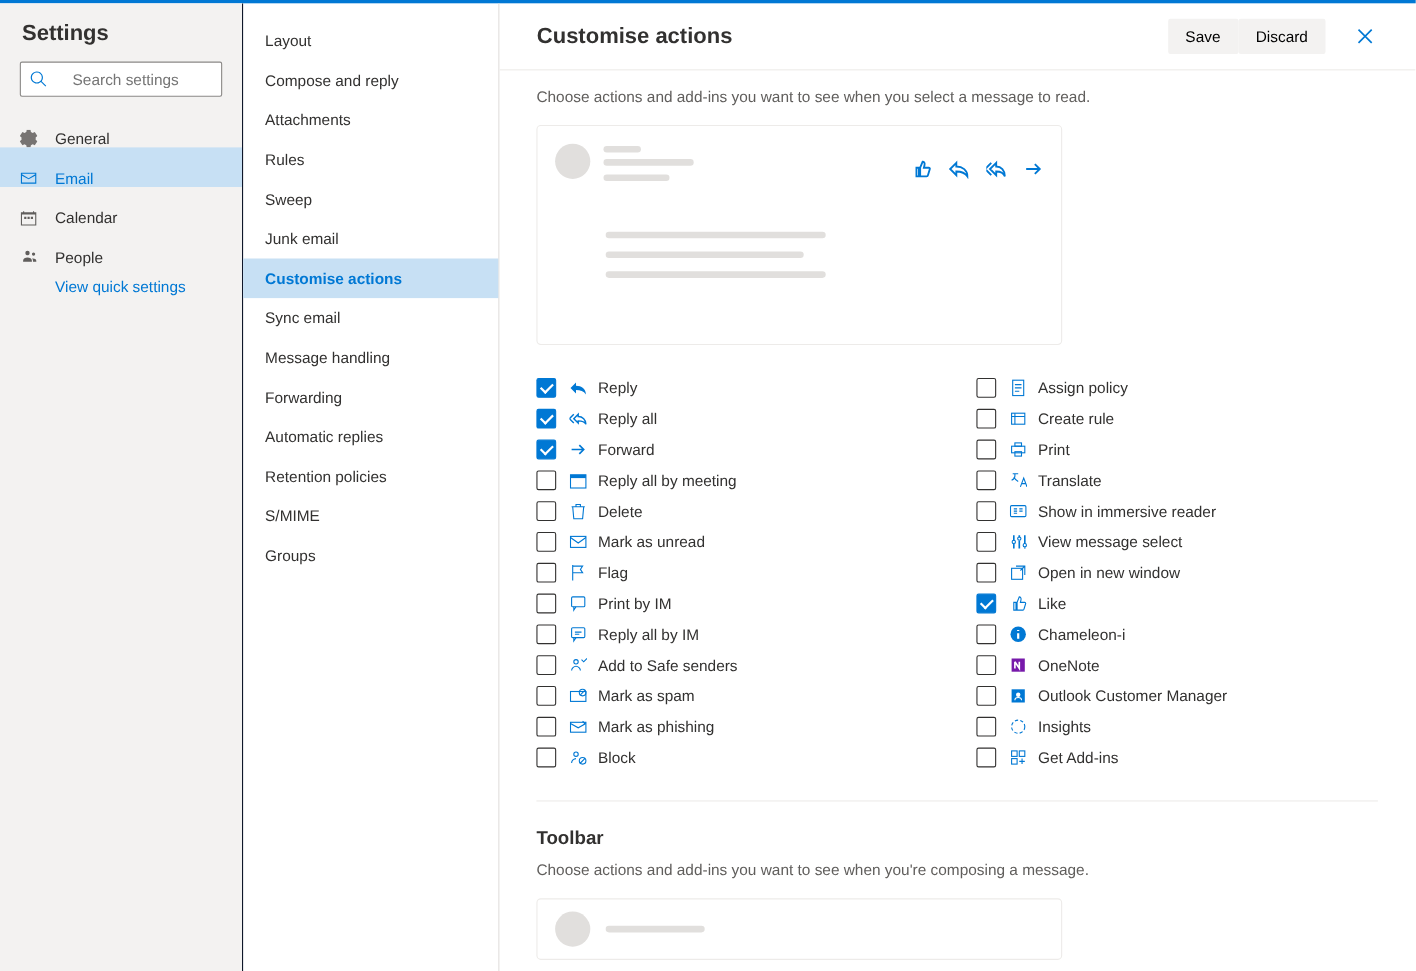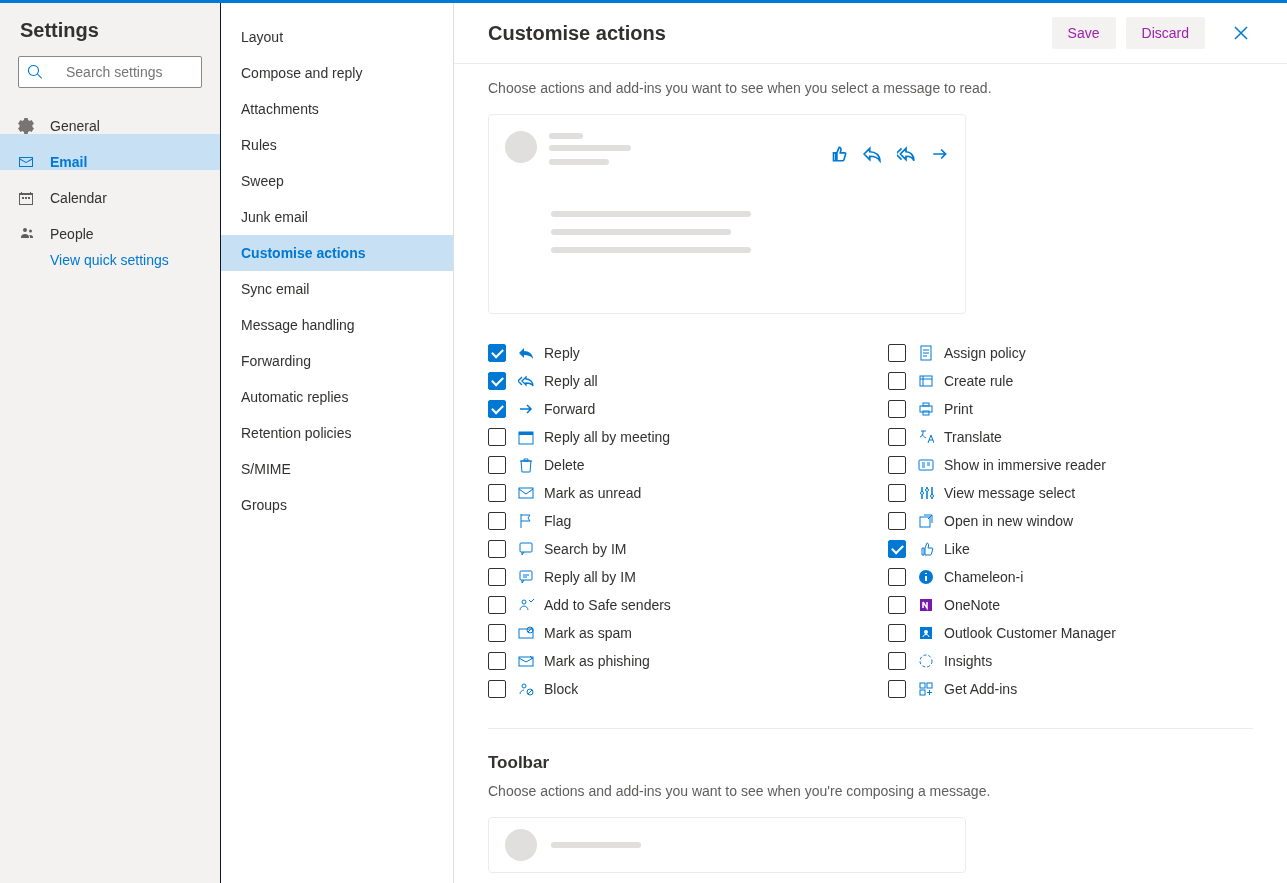--- a/index.html
+++ b/index.html
@@ -6,30 +6,30 @@
 body { font-family: "Segoe UI", -apple-system, BlinkMacSystemFont, sans-serif; font-size: 14px; color: #333; background: #fff; width: 1287px; height: 883px; overflow: hidden; border-top: 3px solid #0078d4; }
 .layout { display: flex; height: 880px; }
 .sidebar-left { width: 221px; background: #f3f2f1; border-right: 1px solid #0f172a; display: flex; flex-direction: column; }
 .settings-title { font-size: 20px; font-weight: 600; padding: 16px 20px 14px; color: #323130; }
 .search-wrap { padding: 0 18px 10px; }
 .search-box { display: flex; align-items: center; border: 1px solid #8a8886; background: #fff; border-radius: 2px; height: 32px; padding: 0 8px; gap: 17px; }
 .search-box svg { width: 16px; height: 16px; fill: #0078d4; margin-right: 6px; flex: none; }
 .search-box input { border: none; outline: none; font-size: 14px; flex: 1; background: transparent; color: #605e5c; }
 .nav-item { display: flex; align-items: flex-end; height: 36px; padding: 0 18px; cursor: pointer; color: #323130; }
 .nav-item svg { width: 16px; height: 16px; margin-right: 16px; fill: #605e5c; flex: none; }
-.nav-item.active { background: #c7e0f4; color: #0078d4; font-weight: 700; }
+.nav-item.active { background: #c7e0f4; color: #0078d4; font-weight: 400; }
 .nav-item.active svg { fill: #0078d4; }
 .quick-link { padding: 10px 18px 10px 50px; color: #0078d4; cursor: pointer; font-size: 14px; }
 .sidebar-mid { width: 233px; border-right: 1px solid #e1dfdd; padding-top: 16px; }
 .mid-item { height: 36px; display: flex; align-items: center; padding: 0 20px; cursor: pointer; color: #323130; }
 .mid-item.active { background: #c7e0f4; color: #0078d4; font-weight: 600; }
 .main { flex: 1; display: flex; flex-direction: column; overflow: hidden; }
 .top-bar { display: flex; align-items: center; padding: 14px 30px 14px 34px; border-bottom: 1px solid #edebe9; }
 .page-title { font-size: 20px; font-weight: 600; color: #323130; flex: 1; }
-.btn { height: 32px; padding: 0 16px; border: none; background: #f3f2f1; color: #a21caf; border-radius: 2px; font-size: 14px; cursor: not-allowed; margin-left: 10px; }
+.btn { height: 32px; padding: 0 16px; border: none; background: #f3f2f1; color: #000000; border-radius: 2px; font-size: 14px; cursor: not-allowed; }
 .close-btn { width: 32px; height: 32px; display: flex; align-items: center; justify-content: center; cursor: pointer; margin-left: 20px; }
 .close-btn svg { width: 16px; height: 16px; stroke: #0078d4; stroke-width: 1.5; fill: none; }
 .content { flex: 1; overflow-y: auto; padding: 16px 34px; }
 .desc { color: #605e5c; margin-bottom: 18px; }
 .preview { border: 1px solid #edebe9; border-radius: 4px; height: 200px; width: 478px; padding: 16px; position: relative; margin-bottom: 30px; }
 .preview-avatar { width: 32px; height: 32px; border-radius: 50%; background: #e1dfdd; position: absolute; left: 16px; top: 16px; }
 .preview-line { position: absolute; background: #e1dfdd; height: 6px; border-radius: 3px; }
 .preview-actions { position: absolute; right: 16px; top: 30px; display: flex; gap: 16px; }
 .preview-actions svg { width: 18px; height: 18px; stroke: #0078d4; fill: none; stroke-width: 1.5; }
 .options-grid { display: flex; gap: 60px; margin-bottom: 30px; }
@@ -213,21 +213,21 @@
               <span class="opt-label">Flag</span>
             </div>
             <div class="option-row">
               <div class="checkbox"></div>
               <div class="opt-icon">
                 <svg viewBox="0 0 16 16">
                   <rect x="2" y="2" width="12" height="9" rx="1" stroke="#0078d4" fill="none"></rect>
                   <path d="M6 11l-2 3v-3" stroke="#0078d4" fill="none"></path>
                 </svg>
               </div>
-              <span class="opt-label">Search by IM</span>
+              <span class="opt-label">Print by IM</span>
             </div>
             <div class="option-row">
               <div class="checkbox"></div>
               <div class="opt-icon">
                 <svg viewBox="0 0 16 16">
                   <rect x="2" y="2" width="12" height="9" rx="1" stroke="#0078d4" fill="none"></rect>
                   <path d="M6 11l-2 3v-3M5 6h6M5 8h4" stroke="#0078d4" fill="none"></path>
                 </svg>
               </div>
               <span class="opt-label">Reply all by IM</span>

